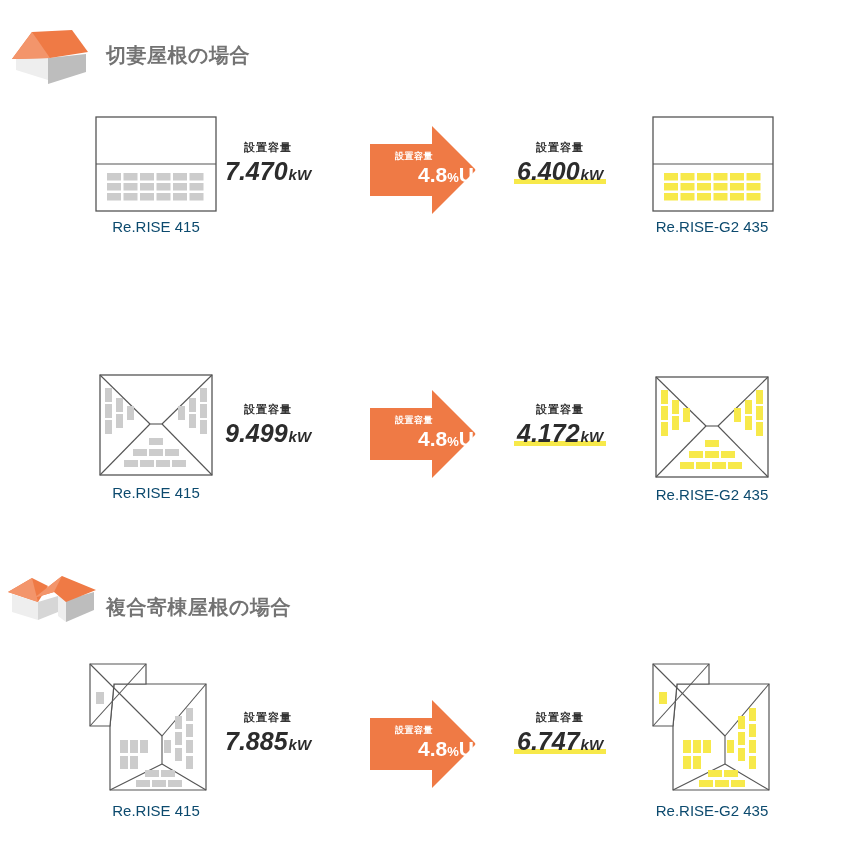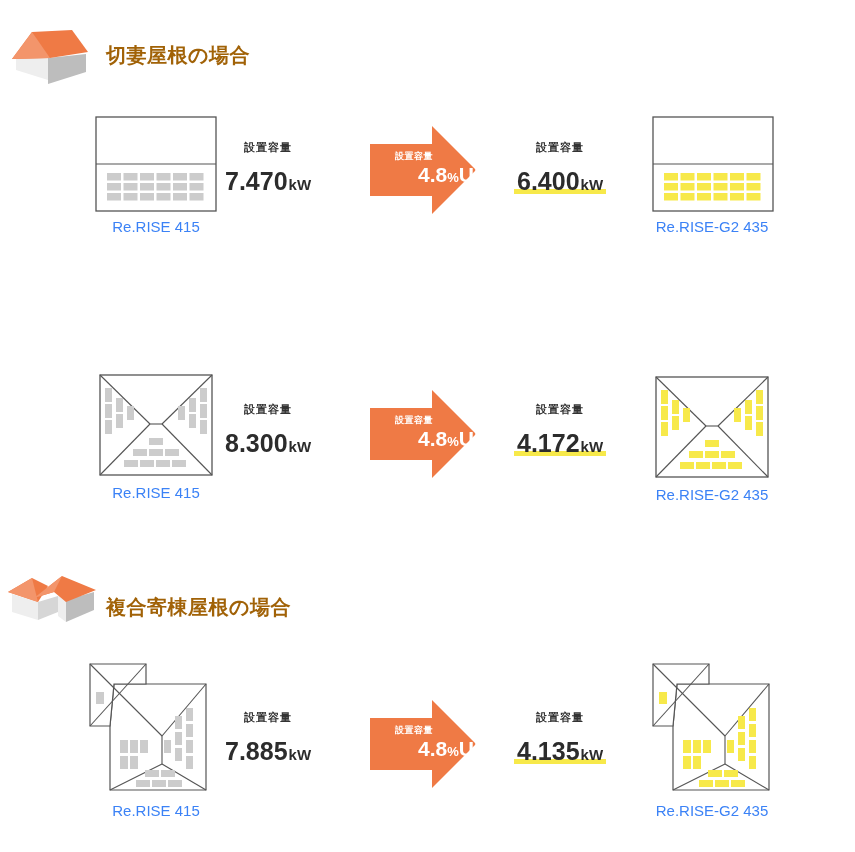--- a/index.html
+++ b/index.html
@@ -2,28 +2,28 @@
 <html><head>
 <meta charset="utf-8">
 <style>
   html, body { margin:0; padding:0; background:#ffffff; }
   body { width:855px; height:852px; position:relative; overflow:hidden;
          font-family:"DejaVu Sans", "Liberation Sans", sans-serif; color:#333333; }
   .section { position:absolute; left:0; width:855px; }
   .sec-head { position:absolute; left:0; top:0; width:420px; height:60px; }
   .house-icon { position:absolute; left:8px; top:0; }
   .sec-title { position:absolute; left:106px; top:14px; font-size:20px; font-weight:bold;
-               color:#a16207; letter-spacing:0.5px; white-space:nowrap; }
+               color:#737373; letter-spacing:0.5px; white-space:nowrap; }
   .roof { position:absolute; }
   .model-label { position:absolute; font-family:"Liberation Sans", sans-serif; font-size:15px;
-                 color:#3b82f6; white-space:nowrap; text-align:center; width:160px; }
+                 color:#0c4a6e; white-space:nowrap; text-align:center; width:160px; }
   .cap { position:absolute; text-align:left; }
   .cap-label { font-size:11px; font-weight:bold; color:#333; letter-spacing:1px; text-align:center; }
   .cap-value { font-family:"Liberation Sans", sans-serif; font-weight:bold; font-size:25px;
-               color:#2c2c2c; white-space:nowrap; margin-top:12px; }
+               color:#2c2c2c; white-space:nowrap; margin-top:2px;font-style:italic; }
   .cap-unit { font-size:15px; margin-left:1px; }
   .hl { background:linear-gradient(to bottom, transparent 76%, #f7e94a 76%, #f7e94a 92%, transparent 92%);
         padding:0 3px; }
   .arrow { position:absolute; width:106px; height:88px; }
   .arrow svg { position:absolute; left:0; top:0; }
   .arrow-text { position:absolute; left:0; top:24px; width:88px; text-align:center; color:#fff; }
   .arrow-label { font-size:9px; font-weight:bold; letter-spacing:0.5px; }
   .arrow-value { font-family:"Liberation Sans", sans-serif; font-size:21px; font-weight:bold; white-space:nowrap;margin-left:48px; }
   .arrow-pct { font-size:13px; }
 </style>
@@ -143,21 +143,21 @@
         <rect x="25" y="86" width="14" height="7" fill="#cccccc"></rect>
         <rect x="41" y="86" width="14" height="7" fill="#cccccc"></rect>
         <rect x="57" y="86" width="14" height="7" fill="#cccccc"></rect>
         <rect x="73" y="86" width="14" height="7" fill="#cccccc"></rect>
       </g>
   </svg>
   <div class="model-label" style="left:76px;top:194px;">Re.RISE 415</div>
 
   <div class="cap" style="left:225px;top:112px;">
     <div class="cap-label">設置容量</div>
-    <div class="cap-value"><span>8.300</span><span class="cap-unit">kW</span></div>
+    <div class="cap-value"><span>9.499</span><span class="cap-unit">kW</span></div>
   </div>
 
   <div class="arrow" style="left:370px;top:100px;">
     <svg width="106" height="88" viewBox="0 0 106 88">
         <polygon points="0,18 62,18 62,0 106,44 62,88 62,70 0,70" fill="#ef7a45"></polygon>
       </svg>
     <div class="arrow-text">
       <div class="arrow-label">設置容量</div>
       <div class="arrow-value"><span>4.8</span><span class="arrow-pct">%</span><span>UP</span></div>
     </div>
@@ -260,21 +260,21 @@
         <polygon points="0,18 62,18 62,0 106,44 62,88 62,70 0,70" fill="#ef7a45"></polygon>
       </svg>
     <div class="arrow-text">
       <div class="arrow-label">設置容量</div>
       <div class="arrow-value"><span>4.8</span><span class="arrow-pct">%</span><span>UP</span></div>
     </div>
   </div>
 
   <div class="cap" style="left:514px;top:138px;">
     <div class="cap-label">設置容量</div>
-    <div class="cap-value hl"><span>4.135</span><span class="cap-unit">kW</span></div>
+    <div class="cap-value hl"><span>6.747</span><span class="cap-unit">kW</span></div>
   </div>
 
   <svg class="roof" style="left:651px;top:90px;" width="120" height="130" viewBox="0 0 120 130">
     <g class="complex">
         <polygon points="22,64 26,22 118,22 118,128 22,128" fill="#fff" stroke="#555" stroke-width="1.2"></polygon>
         <polygon points="2,2 58,2 58,22 26,22 22,64 2,64" fill="#fff" stroke="#555" stroke-width="1.2"></polygon>
         <line x1="2" y1="2" x2="52" y2="52" stroke="#555" stroke-width="1.1"></line>
         <line x1="58" y1="2" x2="2" y2="64" stroke="#555" stroke-width="1.1"></line>
         <line x1="52" y1="52" x2="74" y2="74" stroke="#555" stroke-width="1.1"></line>
         <line x1="118" y1="22" x2="74" y2="74" stroke="#555" stroke-width="1.1"></line>

